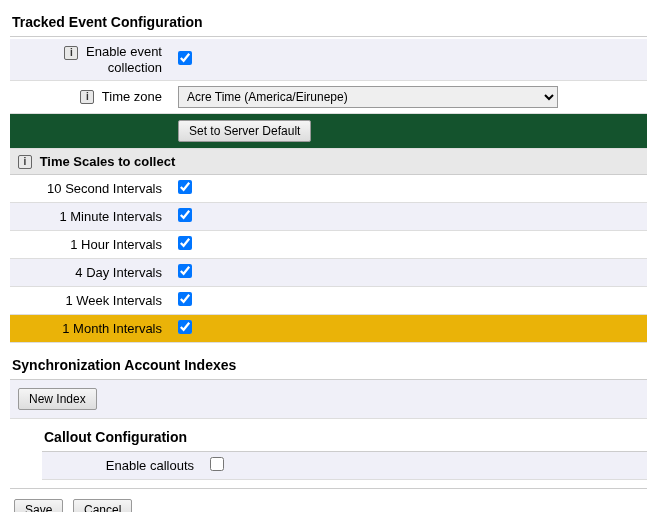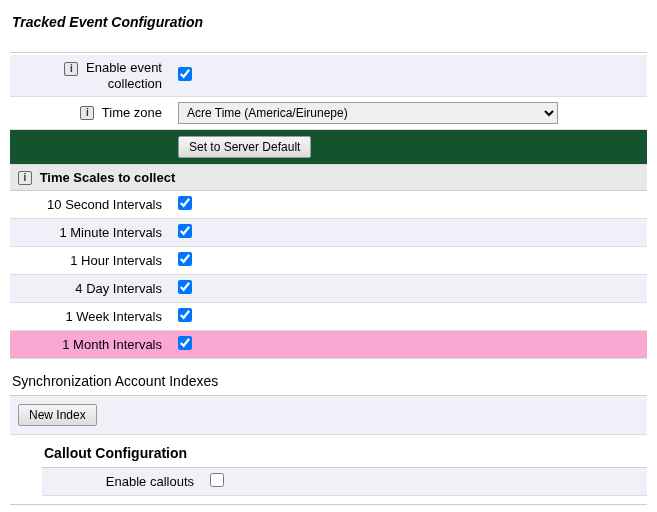--- a/index.html
+++ b/index.html
@@ -100,21 +100,21 @@
     }
     .section-title-row {
       background: #fff !important;
     }
   </style>
 </head>
 <body>
 
 <div class="page-wrapper">
 
-  <div class="section-title-row" style="border-bottom:1px solid #ccc; padding:6px 2px 22px 2px;font-style:italic;">
+  <div class="section-title-row" style="border-bottom:1px solid #ccc; padding:6px 2px 6px 2px;">
     <span style="font-weight:bold; font-size:14px;">Tracked Event Configuration</span>
   </div>
 
   <table class="form-table" style="margin-top:2px;">
 
     <tbody>
         <tr style="background:#f0f0f8; border-bottom:1px solid #ddd;">
       <td class="label-cell">
         <span class="info-icon">i</span>
         <span>Enable event collection</span>
@@ -191,34 +191,34 @@
 
     <tr style="background:#fff; border-bottom:1px solid #ddd;">
       <td class="label-cell">
         <span>1 Week Intervals</span>
       </td>
       <td>
         <input type="checkbox" checked="" style="">
       </td>
     </tr>
 
-    <tr style="background:#f9a8d4; border-bottom:1px solid #ddd;">
+    <tr style="background:#eab308; border-bottom:1px solid #ddd;">
       <td class="label-cell">
         <span>1 Month Intervals</span>
       </td>
       <td>
         <input type="checkbox" checked="" style="">
       </td>
     </tr>
   </tbody>
     </table>
 
   <div class="sync-section">
     <div style="border-bottom:1px solid #ccc; padding:6px 2px;">
-      <span style="font-weight:normal; font-size:14px;">Synchronization Account Indexes</span>
+      <span style="font-weight:bold; font-size:14px;">Synchronization Account Indexes</span>
     </div>
     <table class="form-table">
       <tbody>
           <tr class="new-index-row" style="background:#f0f0f8; border-bottom:1px solid #ddd;">
         <td style="padding:8px 8px;">
           <button class="btn">New Index</button>
         </td>
       </tr>
     </tbody>
       </table>

